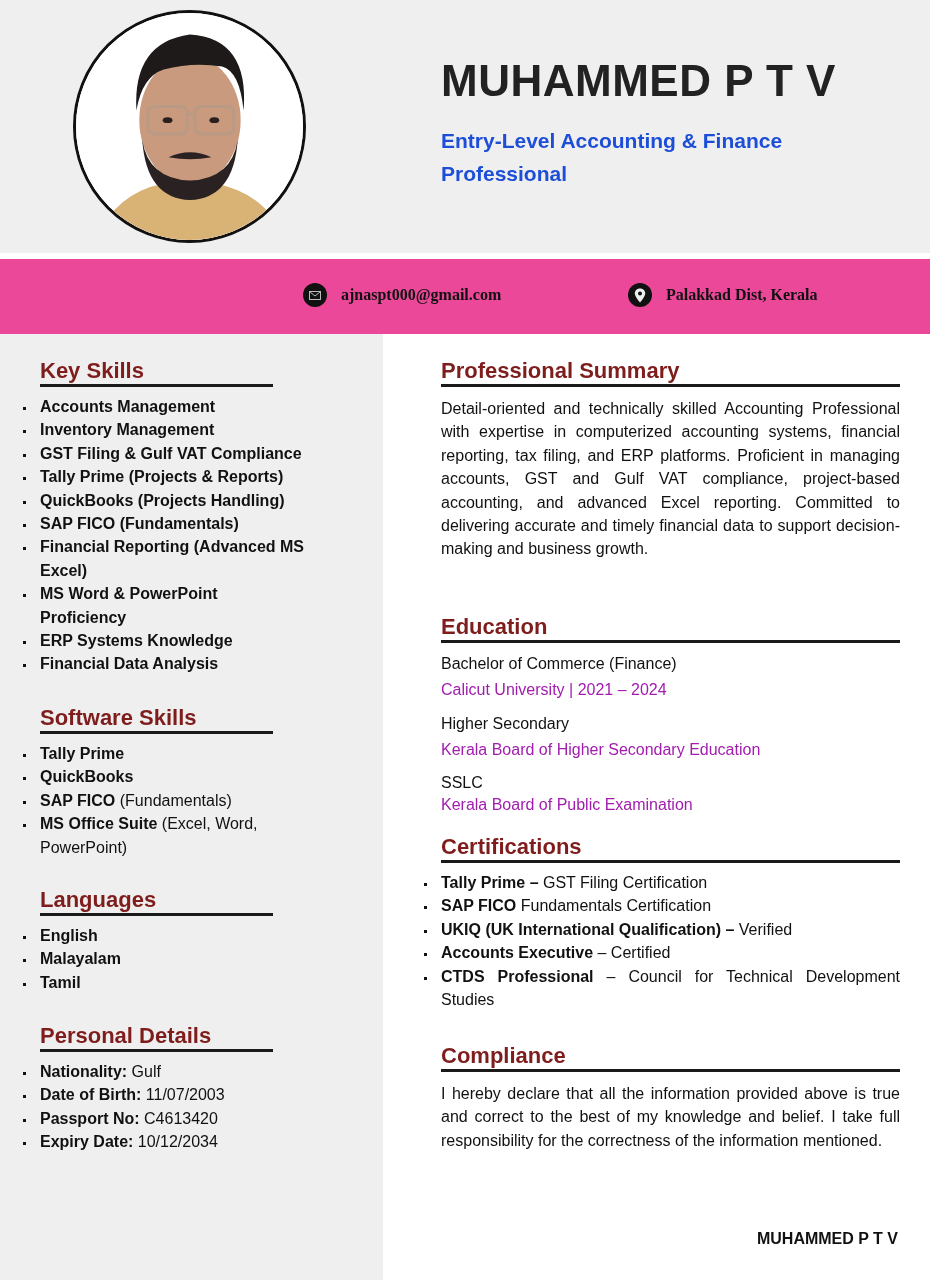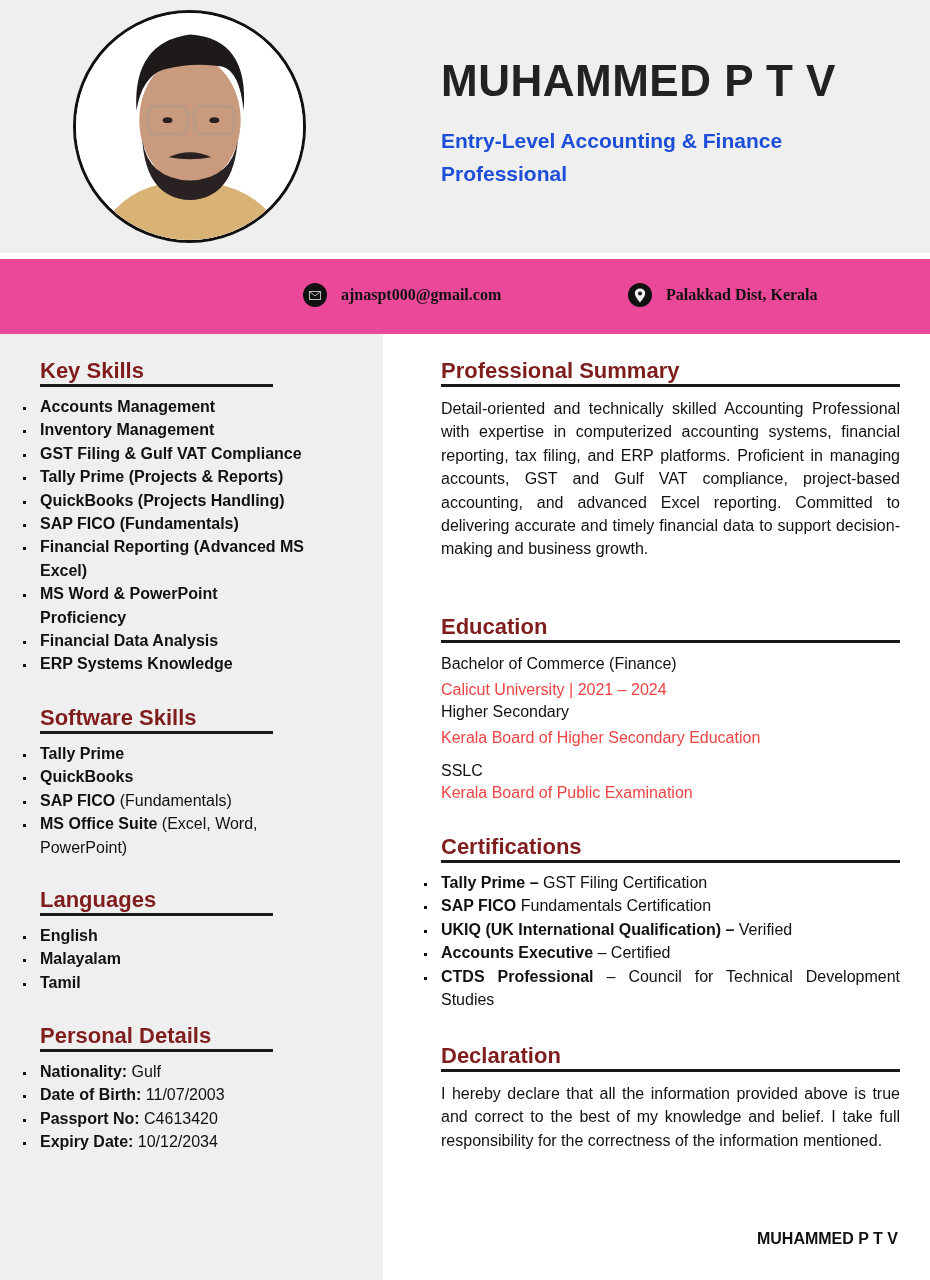--- a/index.html
+++ b/index.html
@@ -70,21 +70,21 @@
     width: 3px; height: 3px; background: #111;
   }
   .b { font-weight: bold; }
 
   .right-sec { position: absolute; left: 441px; width: 459px; }
   .para {
     font-size: 16px; line-height: 23.4px; color: #111;
     text-align: justify; margin: 0;
   }
   .edu-title { font-size: 16px; font-weight: normal; margin: 0; line-height: 22px; }
-  .edu-sub { font-size: 16px; margin: 0; line-height: 22px; color: #ef4444; }
+  .edu-sub { font-size: 16px; margin: 0; line-height: 22px; color: #a21caf; }
   .signature {
     position: absolute; right: 32px; top: 1230px;
     font-size: 16px; font-weight: bold; color: #111;
   }
 </style>
 </head>
 <body>
 
 <div class="header">
   <div class="photo">
@@ -135,22 +135,22 @@
   <h2 class="sec-title">Key Skills</h2>
   <ul style="margin-top:8px;">
     <li class="b" style="width:290px;">Accounts Management</li>
     <li class="b">Inventory Management</li>
     <li class="b">GST Filing &amp; Gulf VAT Compliance</li>
     <li class="b">Tally Prime (Projects &amp; Reports)</li>
     <li class="b">QuickBooks (Projects Handling)</li>
     <li class="b">SAP FICO (Fundamentals)</li>
     <li class="b" style="width:290px;">Financial Reporting (Advanced MS Excel)</li>
     <li class="b" style="width:215px;">MS Word &amp; PowerPoint Proficiency</li>
+    <li class="b">ERP Systems Knowledge</li>
     <li class="b">Financial Data Analysis</li>
-    <li class="b">ERP Systems Knowledge</li>
   </ul>
 </div>
 
 <div class="left-sec" style="top:705px;">
   <h2 class="sec-title">Software Skills</h2>
   <ul style="margin-top:8px;">
     <li><span class="b">Tally Prime</span><span></span></li>
     <li><span class="b">QuickBooks</span><span></span></li>
     <li><span class="b">SAP FICO</span><span> (Fundamentals)</span></li>
     <li style="width:245px;"><span class="b">MS Office Suite</span><span> (Excel, Word, PowerPoint)</span></li>
@@ -180,21 +180,21 @@
   <h2 class="sec-title">Professional Summary</h2>
   <p class="para" style="margin-top:10px;">Detail-oriented and technically skilled Accounting Professional with expertise in computerized accounting systems, financial reporting, tax filing, and ERP platforms. Proficient in managing accounts, GST and Gulf VAT compliance, project-based accounting, and advanced Excel reporting. Committed to delivering accurate and timely financial data to support decision-making and business growth.</p>
 </div>
 
 <div class="right-sec" style="top:614px;">
   <h2 class="sec-title">Education</h2>
   <div style="margin-top:10px;">
     <p class="edu-title">Bachelor of Commerce (Finance)</p>
     <p class="edu-sub" style="margin-top:4px;">Calicut University | 2021 – 2024</p>
   </div>
-  <div style="">
+  <div style="margin-top:12px;">
     <p class="edu-title">Higher Secondary</p>
     <p class="edu-sub" style="margin-top:4px;">Kerala Board of Higher Secondary Education</p>
   </div>
   <div style="margin-top:11px;">
     <p class="edu-title">SSLC</p>
     <p class="edu-sub" style="">Kerala Board of Public Examination</p>
   </div>
 </div>
 
 <div class="right-sec" style="top:834px;">
@@ -202,17 +202,17 @@
   <ul class="cert-list" style="margin-top:8px;">
     <li><span class="b">Tally Prime –</span><span> GST Filing Certification</span></li>
     <li><span class="b">SAP FICO</span><span> Fundamentals Certification</span></li>
     <li><span class="b">UKIQ (UK International Qualification) –</span><span> Verified</span></li>
     <li><span class="b">Accounts Executive</span><span> – Certified</span></li>
     <li style="text-align:justify;"><span class="b">CTDS Professional</span><span> – Council for Technical Development Studies</span></li>
   </ul>
 </div>
 
 <div class="right-sec" style="top:1043px;">
-  <h2 class="sec-title">Declaration</h2>
+  <h2 class="sec-title">Compliance</h2>
   <p class="para" style="margin-top:10px;">I hereby declare that all the information provided above is true and correct to the best of my knowledge and belief. I take full responsibility for the correctness of the information mentioned.</p>
 </div>
 
 <div class="signature">MUHAMMED P T V</div>
 
 </body></html>

